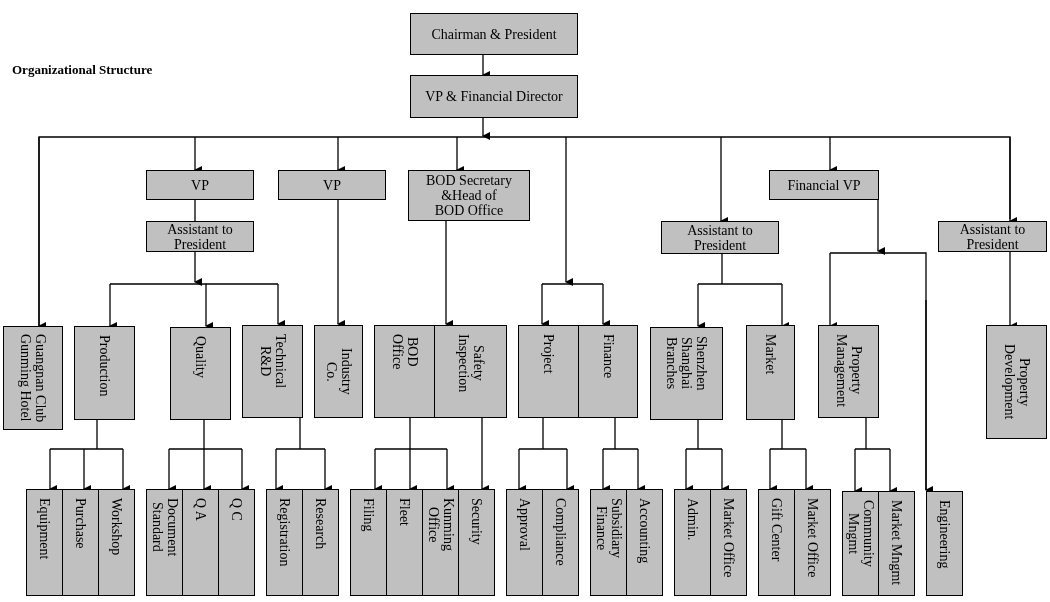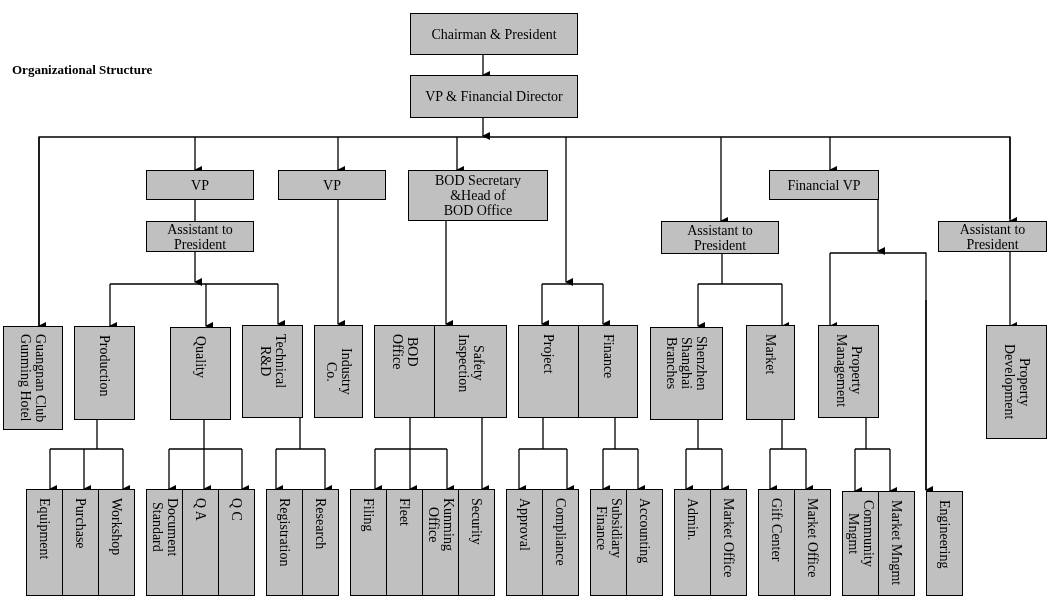--- a/index.html
+++ b/index.html
@@ -110,21 +110,21 @@
 <div class="box" style="left:146px;top:170px;width:108px;height:30px;">
     <span>VP</span>
   </div>
 <div class="box" style="left:146px;top:221px;width:108px;height:31px;">
     <span>Assistant to
 President</span>
   </div>
 <div class="box" style="left:278px;top:170px;width:108px;height:30px;">
     <span>VP</span>
   </div>
-<div class="box" style="left:408px;top:170px;width:140px;height:51px;">
+<div class="box" style="left:408px;top:170px;width:122px;height:51px;">
     <span>BOD Secretary
 &amp;Head of
 BOD Office</span>
   </div>
 <div class="box" style="left:661px;top:221px;width:118px;height:33px;">
     <span>Assistant to
 President</span>
   </div>
 <div class="box" style="left:769px;top:170px;width:110px;height:30px;">
     <span>Financial VP</span>

